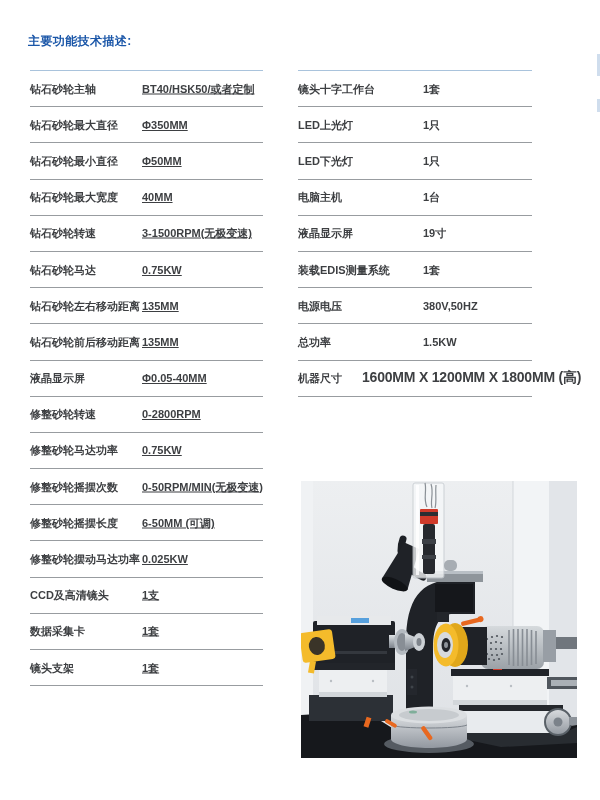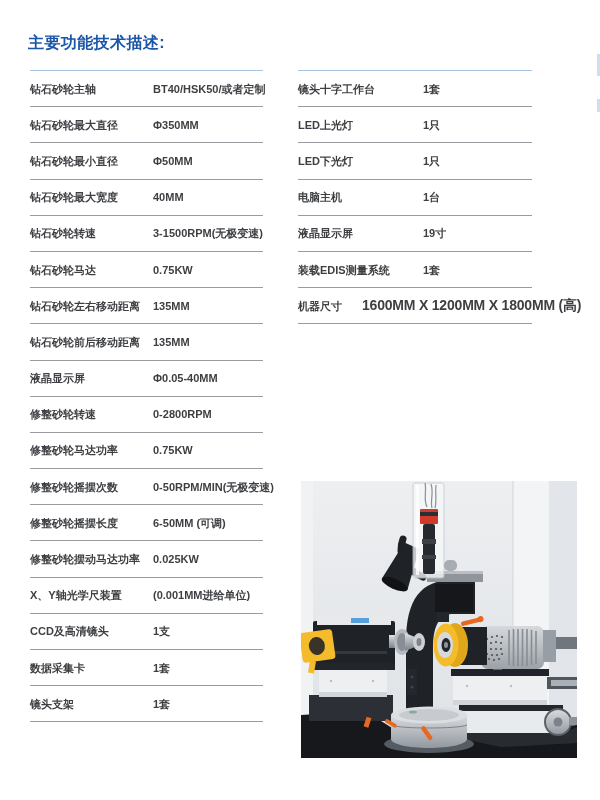--- a/index.html
+++ b/index.html
@@ -11,33 +11,33 @@
   }
   *{box-sizing:border-box;}
   html,body{margin:0;padding:0;}
   body{
     width:600px;height:800px;position:relative;overflow:hidden;
     background:#ffffff;
     font-family:"Liberation Sans","DejaVu Sans",sans-serif;
   }
   .title{
     position:absolute;left:28px;top:33px;margin:0;
-    font-size:16px;font-weight:bold;color:var(--accent);
+    font-size:12px;font-weight:bold;color:var(--accent);
     letter-spacing:0.4px;
   }
   .table{position:absolute;top:70px;border-top:1px solid var(--table_top_line);}
   .table-left{left:30px;width:233px;}
   .table-right{left:298px;width:234px;}
   .spec-row{position:relative;height:36.2px;border-bottom:1px solid var(--table_line);}
   .cell{
     position:absolute;top:50%;transform:translateY(-50%);
     font-size:11px;font-weight:600;color:var(--text);white-space:nowrap;text-align:center;
   }
   .cell.label{left:0;}
-  .table-left .cell.value{left:123px;}
+  .table-left .cell.value{left:112px;text-decoration:underline;}
   .table-right .cell.value{left:125px;}
   .table-right .spec-row.wide .cell.value{left:64px;font-size:14px;letter-spacing:-0.2px;}
   .photo{position:absolute;left:301px;top:481px;width:276px;height:277px;display:block;}
   .edge-mark{position:absolute;right:0;width:3px;background:var(--edge_mark);}
   .edge-mark.m1{top:54px;height:22px;}
   .edge-mark.m2{top:99px;height:13px;}
   
   .ph-yellow{fill:var(--photo_yellow);}
   .ph-orange{fill:var(--photo_orange);}
   .ph-black{fill:var(--photo_black);}
@@ -105,24 +105,20 @@
       </div>
       <div class="spec-row">
         <span class="cell label">修整砂轮摇摆长度</span>
         <span class="cell value">6-50MM (可调)</span>
       </div>
       <div class="spec-row">
         <span class="cell label">修整砂轮摆动马达功率</span>
         <span class="cell value">0.025KW</span>
       </div>
       <div class="spec-row">
-        <span class="cell label">X、Y轴光学尺装置</span>
-        <span class="cell value">(0.001MM进给单位)</span>
-      </div>
-      <div class="spec-row">
         <span class="cell label">CCD及高清镜头</span>
         <span class="cell value">1支</span>
       </div>
       <div class="spec-row">
         <span class="cell label">数据采集卡</span>
         <span class="cell value">1套</span>
       </div>
       <div class="spec-row">
         <span class="cell label">镜头支架</span>
         <span class="cell value">1套</span>
@@ -147,20 +143,28 @@
         <span class="cell label">电脑主机</span>
         <span class="cell value">1台</span>
       </div>
       <div class="spec-row">
         <span class="cell label">液晶显示屏</span>
         <span class="cell value">19寸</span>
       </div>
       <div class="spec-row">
         <span class="cell label">装载EDIS测量系统</span>
         <span class="cell value">1套</span>
+      </div>
+      <div class="spec-row">
+        <span class="cell label">电源电压</span>
+        <span class="cell value">380V,50HZ</span>
+      </div>
+      <div class="spec-row">
+        <span class="cell label">总功率</span>
+        <span class="cell value">1.5KW</span>
       </div>
       <div class="spec-row wide">
         <span class="cell label">机器尺寸</span>
         <span class="cell value">1600MM X 1200MM X 1800MM (高)</span>
       </div>
     </div>
 
   <svg class="photo" viewBox="0 0 276 277" xmlns="http://www.w3.org/2000/svg">
     <defs>
       <linearGradient id="gBg" x1="0" y1="0" x2="0" y2="1">

